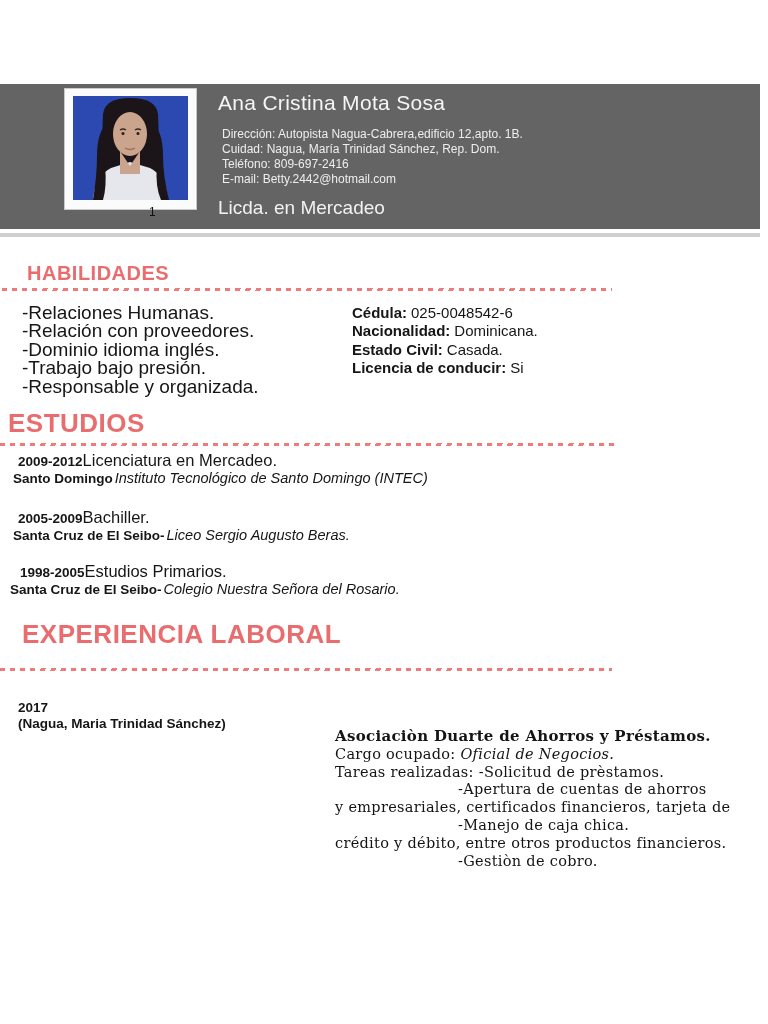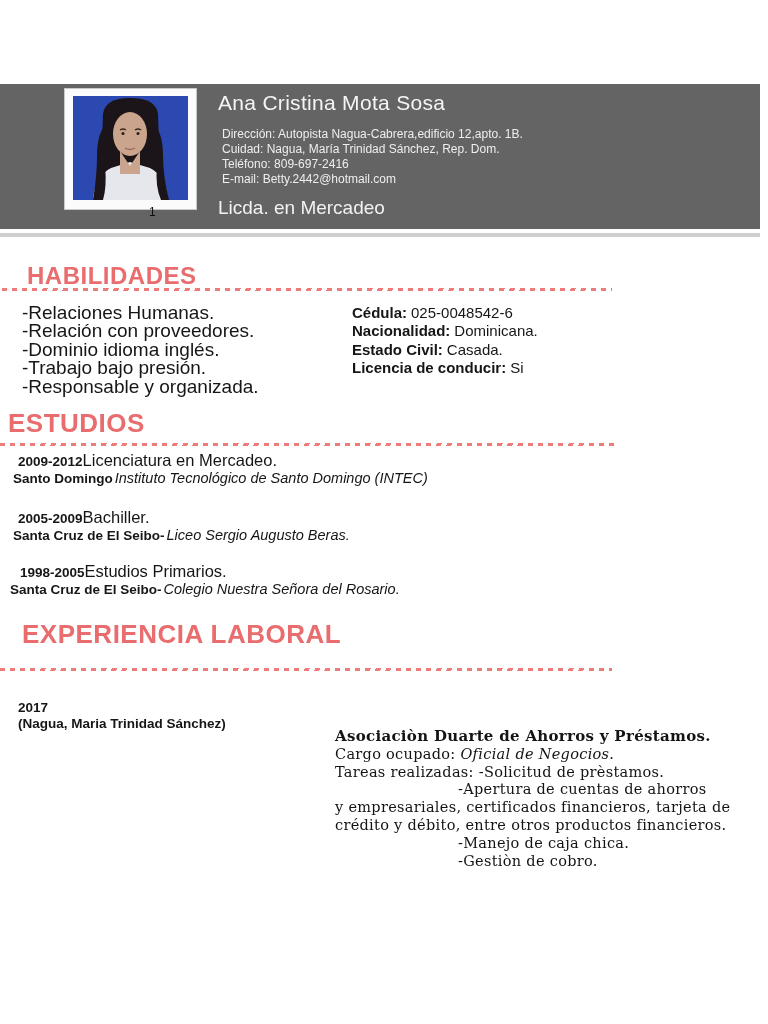--- a/index.html
+++ b/index.html
@@ -11,21 +11,21 @@
   #header-band{position:absolute;left:0;top:84px;width:760px;height:145px;background:#646464;}
   #header-underline{position:absolute;left:0;top:233px;width:760px;height:4px;background:#cfcfcf;}
   #photo-frame{position:absolute;left:64px;top:88px;width:133px;height:122px;background:#fbfbfb;border:1px solid #c9c9c9;box-sizing:border-box;}
   #profile-photo{position:absolute;left:8px;top:7px;width:115px;height:104px;display:block;}
   #photo-caption{position:absolute;left:149px;top:205px;font-size:12px;color:#101010;}
   #person-name{position:absolute;left:218px;top:91px;font-size:21px;font-weight:normal;color:#f5f5f5;letter-spacing:.3px;white-space:nowrap;}
   #address-block{position:absolute;left:222px;top:127px;font-size:12px;line-height:15px;color:#eeeeee;white-space:nowrap;}
   #person-title{position:absolute;left:218px;top:197px;font-size:19px;color:#f2f2f2;white-space:nowrap;text-align:center;}
   
   .sec-title{position:absolute;font-weight:bold;color:#e96d6e;white-space:nowrap;letter-spacing:.5px;}
-  #habilidades-title{left:27px;top:262px;font-size:24px;}
+  #habilidades-title{left:27px;top:262px;font-size:20px;}
   #estudios-title{left:8px;top:408px;font-size:26px;}
   #experiencia-title{left:22px;top:619px;font-size:26px;}
   .dashline{position:absolute;height:3px;
     background:repeating-linear-gradient(100deg,#ec7b79 0 5px,transparent 5px 10px);}
   #habilidades-line{left:2px;top:288px;width:610px;}
   #estudios-line{left:0;top:443px;width:616px;}
   #experiencia-line{left:0;top:668px;width:612px;}
   
   #skills-list{position:absolute;left:22px;top:304px;font-size:19px;line-height:18.4px;white-space:nowrap;}
   #personal-info{position:absolute;left:352px;top:304px;font-size:15px;line-height:18.4px;white-space:nowrap;}
@@ -125,18 +125,18 @@
     <div>2017</div>
     <div>(Nagua, Maria Trinidad Sánchez)</div>
   </div>
 
   <div id="experience-details">
     <div class="xline x-company">Asociaciòn Duarte de Ahorros y Préstamos.</div>
     <div class="xline"><span>Cargo ocupado:</span> <span class="x-italic">Oficial de Negocios.</span></div>
     <div class="xline"><span>Tareas realizadas:</span> <span>-Solicitud de prèstamos.</span></div>
     <div class="xline x-indent">-Apertura de cuentas de ahorros</div>
     <div class="xline">y empresariales, certificados financieros, tarjeta de</div>
+    <div class="xline x-indent">-Manejo de caja chica.</div>
     <div class="xline">crédito y débito, entre otros productos financieros.</div>
-    <div class="xline x-indent">-Manejo de caja chica.</div>
     <div class="xline x-indent">-Gestiòn de cobro.</div>
   </div>
 
 </div>
 
 </body></html>

